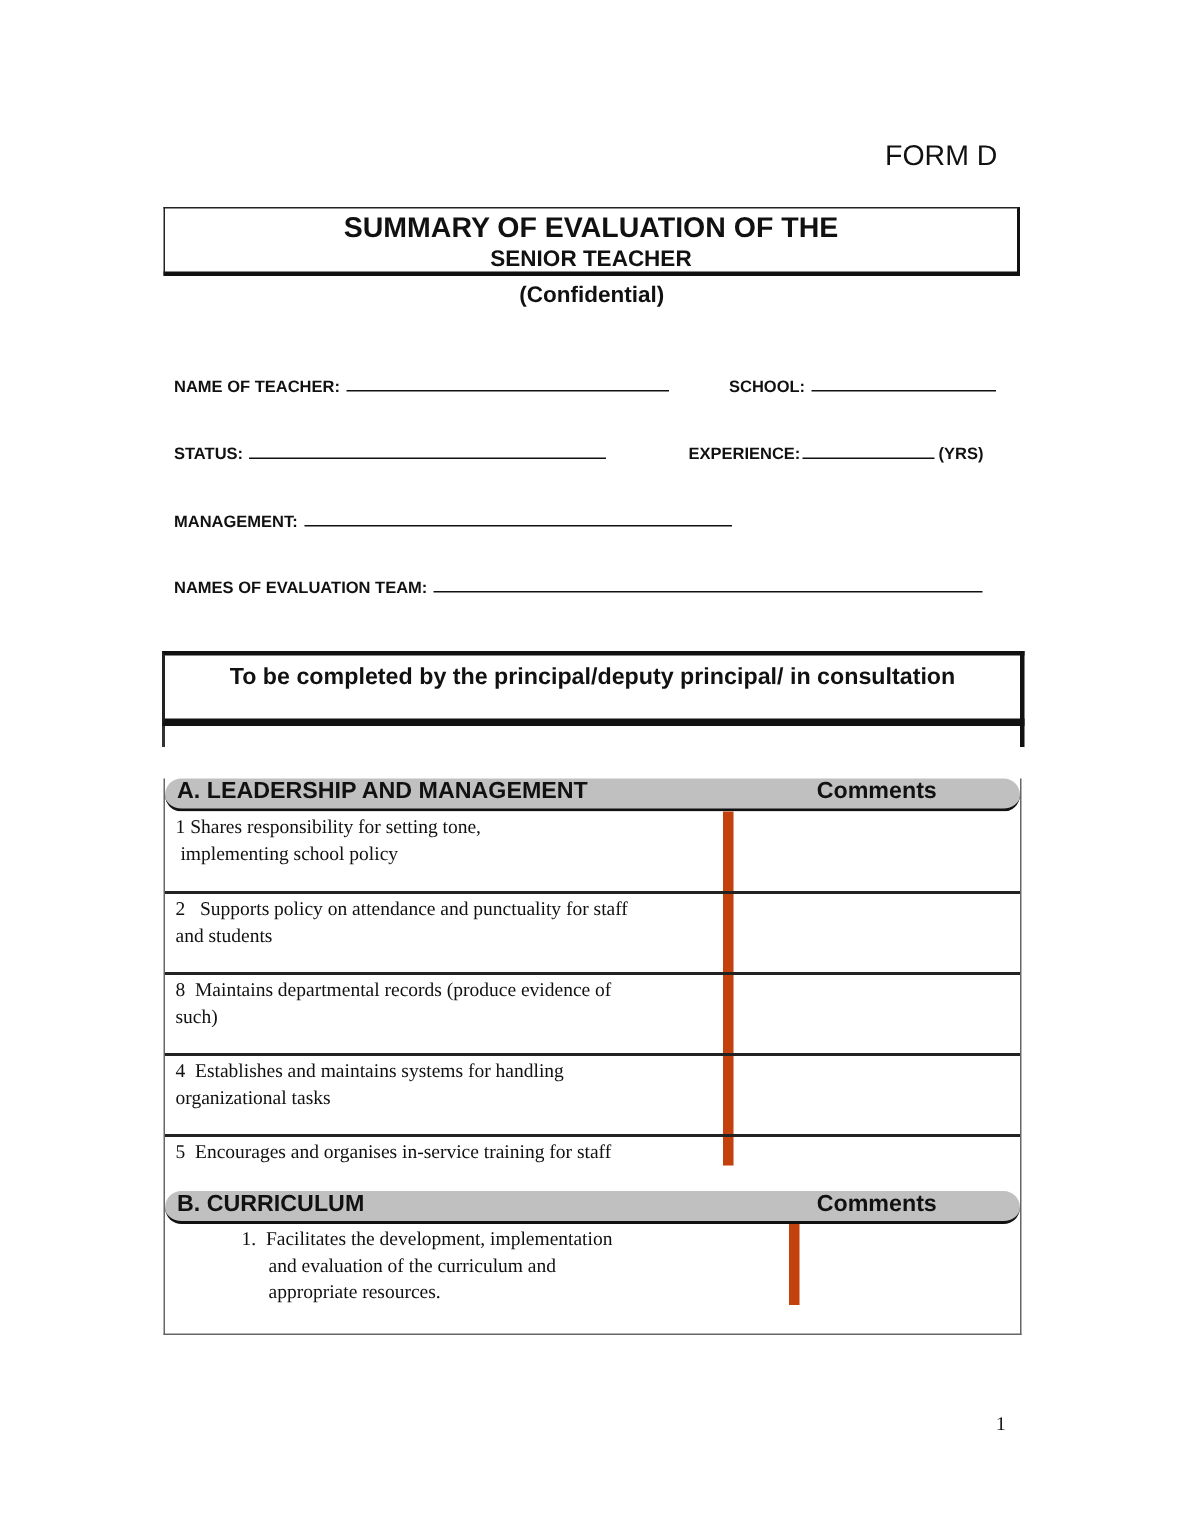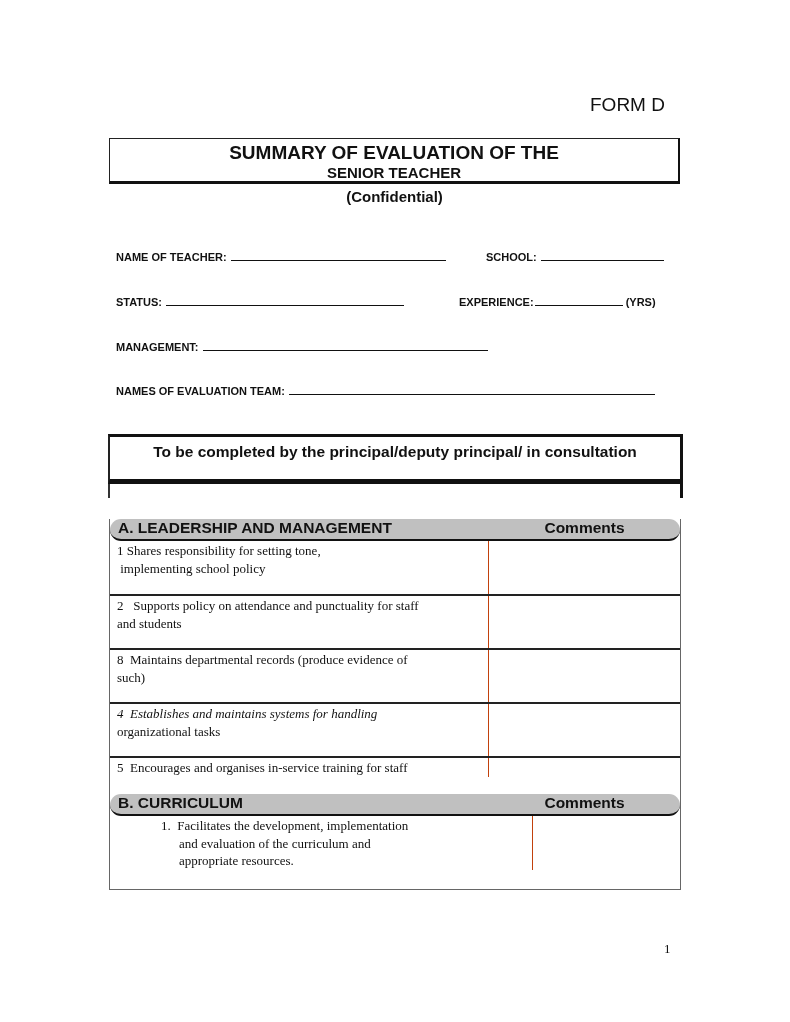--- a/index.html
+++ b/index.html
@@ -21,21 +21,21 @@
   .instr-box { left: 108px; top: 434px; width: 575px; height: 50px; border-top: 3px solid #111; border-left: 2px solid #222; border-right: 3px solid #111; border-bottom: 5px solid #111; box-sizing: border-box; text-align: center; font-size: 15.5px; font-weight: bold; line-height: 19px; padding-top: 5px; }
   .instr-tail-l { left: 108px; top: 484px; width: 2px; height: 14px; background: #333; }
   .instr-tail-r { left: 680px; top: 484px; width: 3px; height: 14px; background: #111; }
 
   .tbl { left: 109px; width: 572px; border-left: 1px solid #666; border-right: 1px solid #666; box-sizing: border-box; }
   .sec-head { background: #c0c0c0; height: 22px; display: flex; align-items: flex-start; border-bottom: 2px solid #111; box-sizing: border-box; font-family: "Liberation Sans", sans-serif; font-weight: bold; font-size: 15.5px; border-radius: 11px; }
   .sec-head .t { width: 379px; padding-left: 8px; box-sizing: border-box; }
   .sec-head .c { flex: 1; text-align: center; }
   .row { display: flex; border-bottom: 2px solid #222; box-sizing: border-box; }
   .row.last { border-bottom: none; flex-direction: column; }
-  .row .item { width: 379px; border-right: 1px solid #c2410c; box-sizing: border-box; padding: 1px 6px 0 7px; font-family: "Liberation Serif", serif; font-size: 13px; line-height: 17.5px; }
+  .row .item { width: 379px; border-right: 7px solid #c2410c; box-sizing: border-box; padding: 1px 6px 0 7px; font-family: "Liberation Serif", serif; font-size: 13px; line-height: 17.5px; }
   .row .cm { flex: 1; }
   .page-num { left: 664px; top: 941px; font-size: 13px; }
 </style>
 </head>
 <body>
 
 <div class="abs sans form-id">FORM D</div>
 
 <div class="abs sans title-box">
   <div class="title-main">SUMMARY OF EVALUATION OF THE</div>
@@ -93,21 +93,21 @@
   </div>
   <div class="row" style="height:54px;">
     <div class="item">
       <div style="white-space:pre;">8  Maintains departmental records (produce evidence of</div>
       <div>such)</div>
     </div>
     <div class="cm"></div>
   </div>
   <div class="row" style="height:54px;">
     <div class="item">
-      <div style="white-space:pre;font-style:italic;">4  Establishes and maintains systems for handling</div>
+      <div style="white-space:pre;">4  Establishes and maintains systems for handling</div>
       <div>organizational tasks</div>
     </div>
     <div class="cm"></div>
   </div>
   <div class="row last" style="height:36px;">
     <div class="item">
       <div style="white-space:pre;">5  Encourages and organises in-service training for staff</div>
     </div>
     <div class="cm"></div>
   </div>

